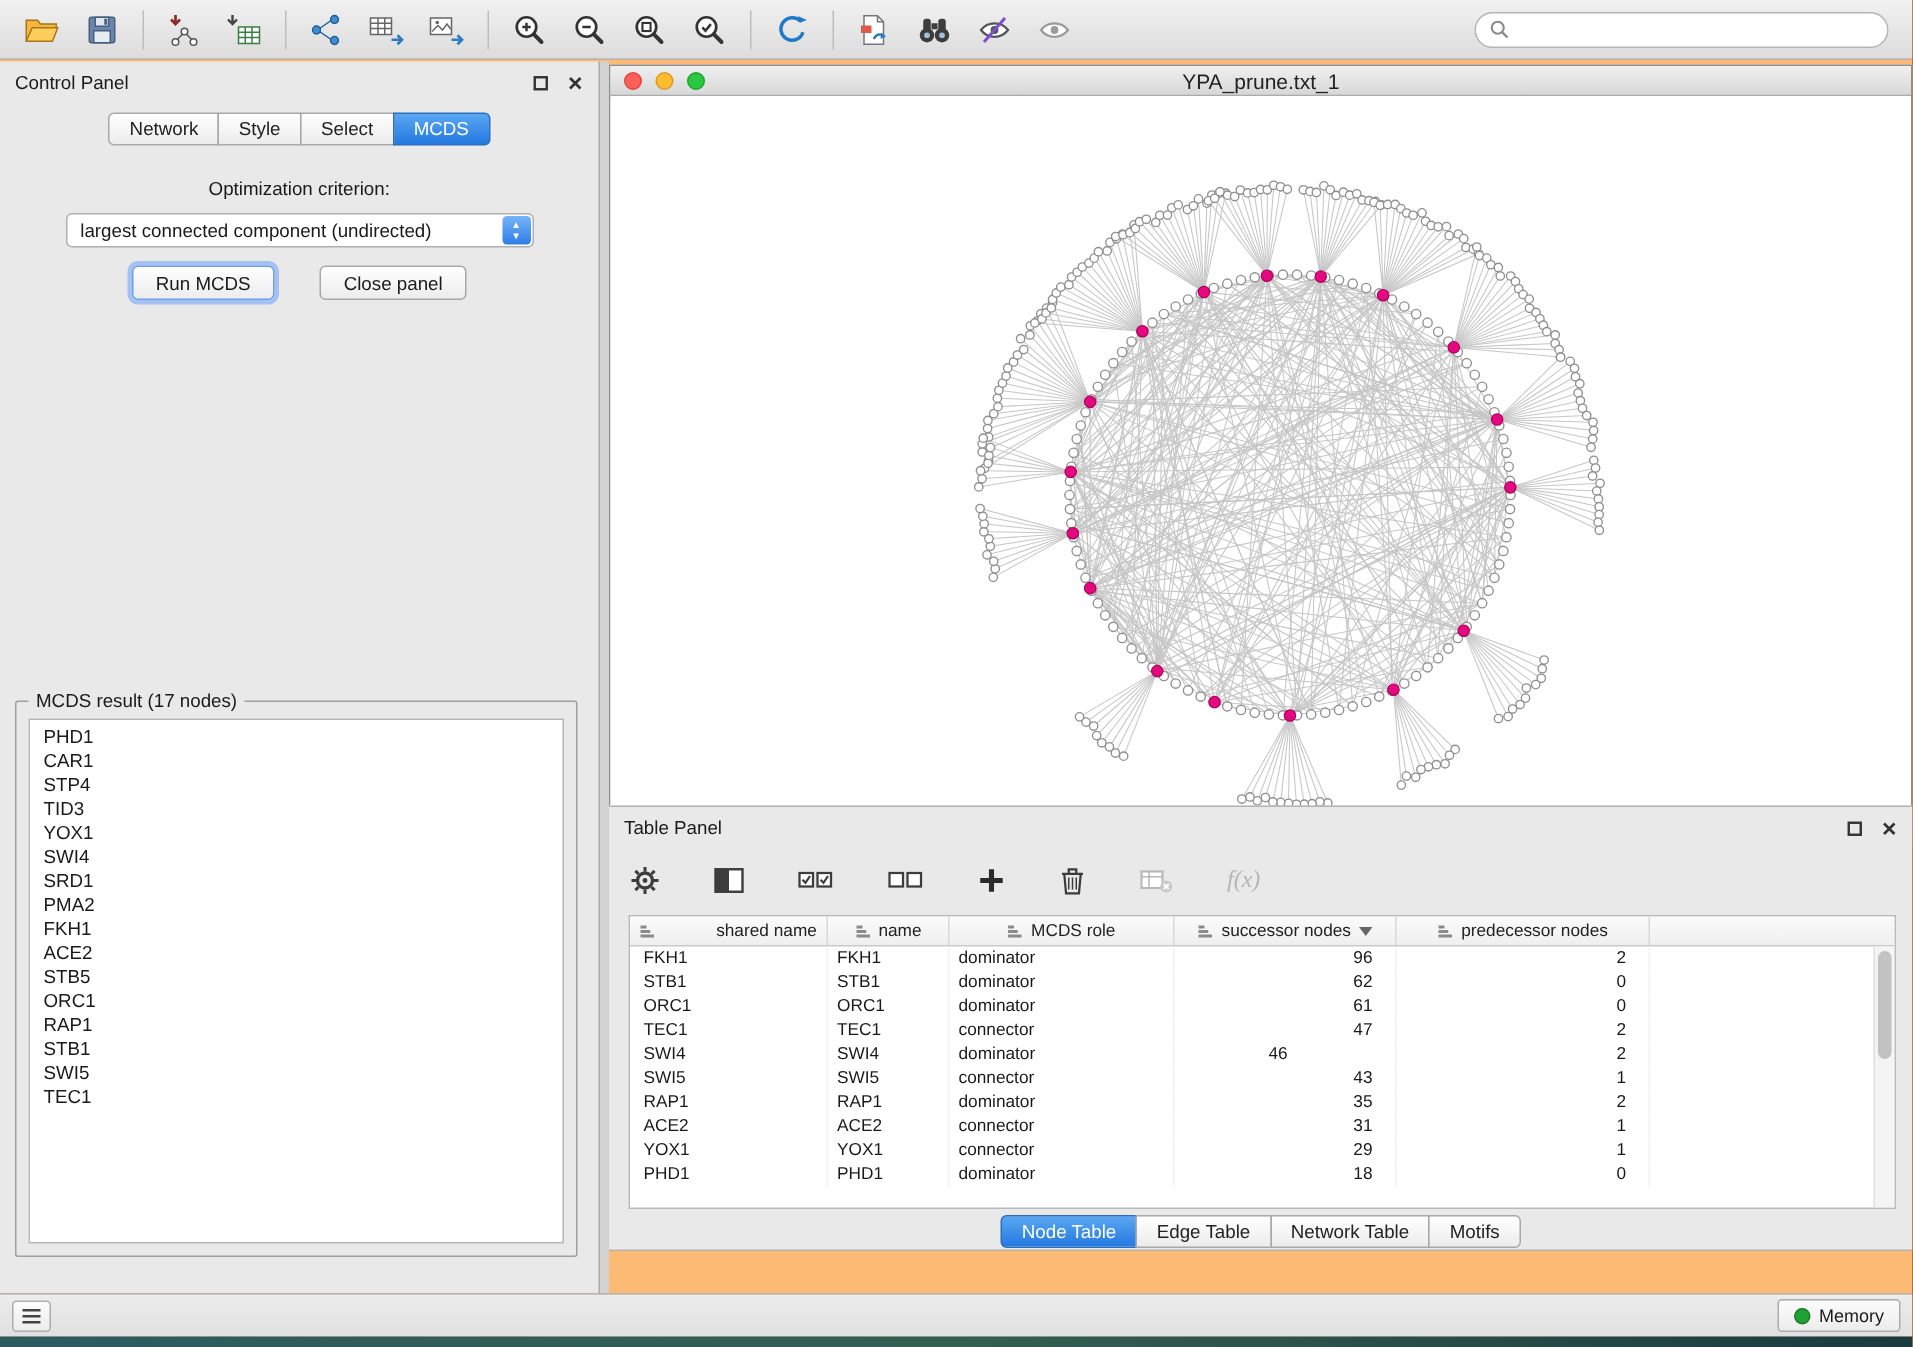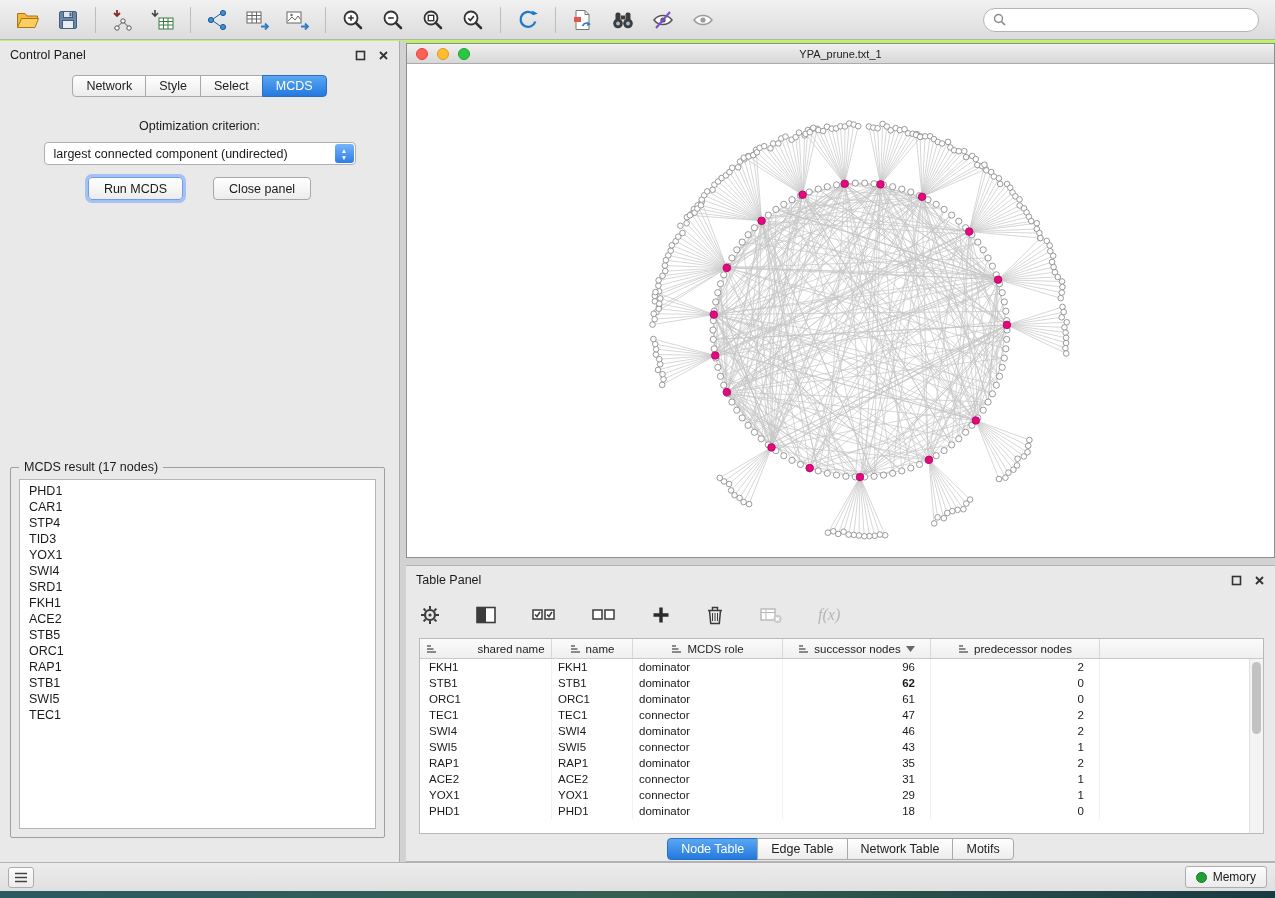--- a/index.html
+++ b/index.html
@@ -1,17 +1,17 @@
 <!DOCTYPE html>
 <html><head>
 <meta charset="utf-8">
 <style>
   *{margin:0;padding:0;box-sizing:border-box;}
   html,body{background:#444;}
-  .app{position:relative;width:1275px;height:898px;background:#bef264;font-family:"Liberation Sans",sans-serif;font-size:12px;color:#1a1a1a;overflow:hidden;}
+  .app{position:relative;width:1275px;height:898px;background:#fdba74;font-family:"Liberation Sans",sans-serif;font-size:12px;color:#1a1a1a;overflow:hidden;}
   
   .toolbar{position:absolute;left:0;top:0;right:0;height:40px;background:linear-gradient(#f1f1f1,#dcdcdc);border-bottom:1px solid #b3b3b3;display:flex;align-items:center;padding:0 10px;gap:4px;}
   .tbtn{width:36px;height:30px;display:flex;align-items:center;justify-content:center;border-radius:4px;}
   .tsep{width:1px;height:26px;background:#bdbdbd;margin:0 5px;}
   .search{margin-left:auto;margin-right:6px;width:276px;height:24px;border:1px solid #b5b5b5;border-radius:13px;background:#fff;display:flex;align-items:center;padding:0 9px;gap:6px;}
   
   .control-panel{position:absolute;left:0;top:41px;width:400px;height:821px;background:#e9e9e9;border-right:1px solid #ababab;}
   .panel-header{height:28px;display:flex;align-items:center;padding:0 10px;font-size:12.5px;}
   .ph-icons{margin-left:auto;display:flex;gap:12px;align-items:center;}
   .ph-icons span{display:flex;align-items:center;}
@@ -28,28 +28,28 @@
   .btn.focus{box-shadow:0 0 0 3px rgba(77,144,254,.45);border-color:#6f9ee8;}
   .groupbox{position:absolute;left:10px;right:14px;top:426px;bottom:24px;border:1px solid #9f9f9f;border-radius:2px;}
   .gb-title{position:absolute;top:-8px;left:8px;background:#e9e9e9;padding:0 5px;font-size:12.5px;}
   .gb-list{position:absolute;left:8px;right:8px;top:11px;bottom:8px;background:#fff;border:1px solid #b5b5b5;overflow:hidden;padding:3px 0;}
   .gb-item{padding:0 9px;font-size:12.5px;line-height:16px;}
   
   .v-split{position:absolute;left:400px;top:41px;width:6px;height:821px;background:#d2d2d2;}
   .h-split{position:absolute;left:406px;top:558px;right:0;height:7px;background:#d2d2d2;}
   
   .net-window{position:absolute;left:406px;top:43px;width:869px;height:515px;border:1px solid #8e8e8e;background:#fff;}
-  .net-title{height:20px;background:linear-gradient(#f0f0f0,#d7d7d7);border-bottom:1px solid #ababab;position:relative;text-align:center;line-height:20px;font-size:11px;color:#222;}
+  .net-title{height:20px;background:linear-gradient(#f0f0f0,#d7d7d7);border-bottom:1px solid #ababab;position:relative;text-align:center;line-height:20px;font-size:14px;color:#222;}
   .light{position:absolute;top:4px;width:12px;height:12px;border-radius:50%;}
   .light.red{left:9px;background:#ff5f57;border:1px solid #e0443e;}
   .light.yellow{left:30px;background:#febc2e;border:1px solid #d89c22;}
   .light.green{left:51px;background:#28c840;border:1px solid #1ea333;}
   .net-canvas{position:absolute;left:0;top:21px;right:0;bottom:0;background:#fff;overflow:hidden;}
   
-  .table-panel{position:absolute;left:406px;top:565px;width:869px;height:297px;background:#e9e9e9;border:1px solid #b3b3b3;border-left:none;border-right:none;}
+  .table-panel{position:absolute;left:406px;top:537px;width:869px;height:297px;background:#e9e9e9;border:1px solid #b3b3b3;border-left:none;border-right:none;}
   .tp-toolbar{height:42px;display:flex;align-items:center;padding:0 14px;gap:36px;}
   .tp-toolbar .tpbtn{display:flex;align-items:center;justify-content:center;height:30px;}
   .fx{font-family:"Liberation Serif",serif;font-style:italic;font-size:16px;color:#b5b5b5;}
   .tablewrap{position:absolute;left:13px;right:11px;top:72px;height:196px;background:#fff;border:1px solid #b9b9b9;overflow:hidden;}
   .thead{display:flex;height:20px;background:linear-gradient(#fbfbfb,#efefef);border-bottom:1px solid #c9c9c9;}
   .th{display:flex;align-items:center;justify-content:center;gap:5px;font-size:11.5px;color:#222;border-right:1px solid #d8d8d8;white-space:nowrap;}
   .th.fill{flex:1;border-right:none;}
   .tr{display:flex;height:16px;align-items:center;}
   .td{font-size:11.5px;padding:0 6px;border-right:1px solid #f1f1f1;overflow:hidden;white-space:nowrap;height:16px;line-height:16px;}
   .td.name{padding-left:9px;}
@@ -241,20 +241,21 @@
     <div class="groupbox">
       <div class="gb-title">MCDS result (17 nodes)</div>
       <div class="gb-list" id="mcds-list">
           <div class="gb-item">PHD1</div>
           <div class="gb-item">CAR1</div>
           <div class="gb-item">STP4</div>
           <div class="gb-item">TID3</div>
           <div class="gb-item">YOX1</div>
           <div class="gb-item">SWI4</div>
           <div class="gb-item">SRD1</div>
+          <div class="gb-item">PMA2</div>
           <div class="gb-item">FKH1</div>
           <div class="gb-item">ACE2</div>
           <div class="gb-item">STB5</div>
           <div class="gb-item">ORC1</div>
           <div class="gb-item">RAP1</div>
           <div class="gb-item">STB1</div>
           <div class="gb-item">SWI5</div>
           <div class="gb-item">TEC1</div>
         </div>
     </div>
@@ -1293,42 +1294,42 @@
             <div class="td name" style="width: 132px;">FKH1</div>
             <div class="td" style="width: 81px;">FKH1</div>
             <div class="td" style="width: 150px;">dominator</div>
             <div class="td num" style="width: 148px;">96</div>
             <div class="td num" style="width: 169px;">2</div>
           </div>
           <div class="tr">
             <div class="td name" style="width: 132px;">STB1</div>
             <div class="td" style="width: 81px;">STB1</div>
             <div class="td" style="width: 150px;">dominator</div>
-            <div class="td num" style="width: 148px; font-weight: bold;">62</div>
+            <div class="td num" style="width: 148px;">62</div>
             <div class="td num" style="width: 169px;">0</div>
           </div>
           <div class="tr">
             <div class="td name" style="width: 132px;">ORC1</div>
             <div class="td" style="width: 81px;">ORC1</div>
             <div class="td" style="width: 150px;">dominator</div>
             <div class="td num" style="width: 148px;">61</div>
             <div class="td num" style="width: 169px;">0</div>
           </div>
           <div class="tr">
             <div class="td name" style="width: 132px;">TEC1</div>
             <div class="td" style="width: 81px;">TEC1</div>
             <div class="td" style="width: 150px;">connector</div>
             <div class="td num" style="width: 148px;">47</div>
             <div class="td num" style="width: 169px;">2</div>
           </div>
           <div class="tr">
             <div class="td name" style="width: 132px;">SWI4</div>
             <div class="td" style="width: 81px;">SWI4</div>
             <div class="td" style="width: 150px;">dominator</div>
-            <div class="td num" style="width: 148px;">46</div>
+            <div class="td num" style="width: 148px; text-align: center;">46</div>
             <div class="td num" style="width: 169px;">2</div>
           </div>
           <div class="tr">
             <div class="td name" style="width: 132px;">SWI5</div>
             <div class="td" style="width: 81px;">SWI5</div>
             <div class="td" style="width: 150px;">connector</div>
             <div class="td num" style="width: 148px;">43</div>
             <div class="td num" style="width: 169px;">1</div>
           </div>
           <div class="tr">

